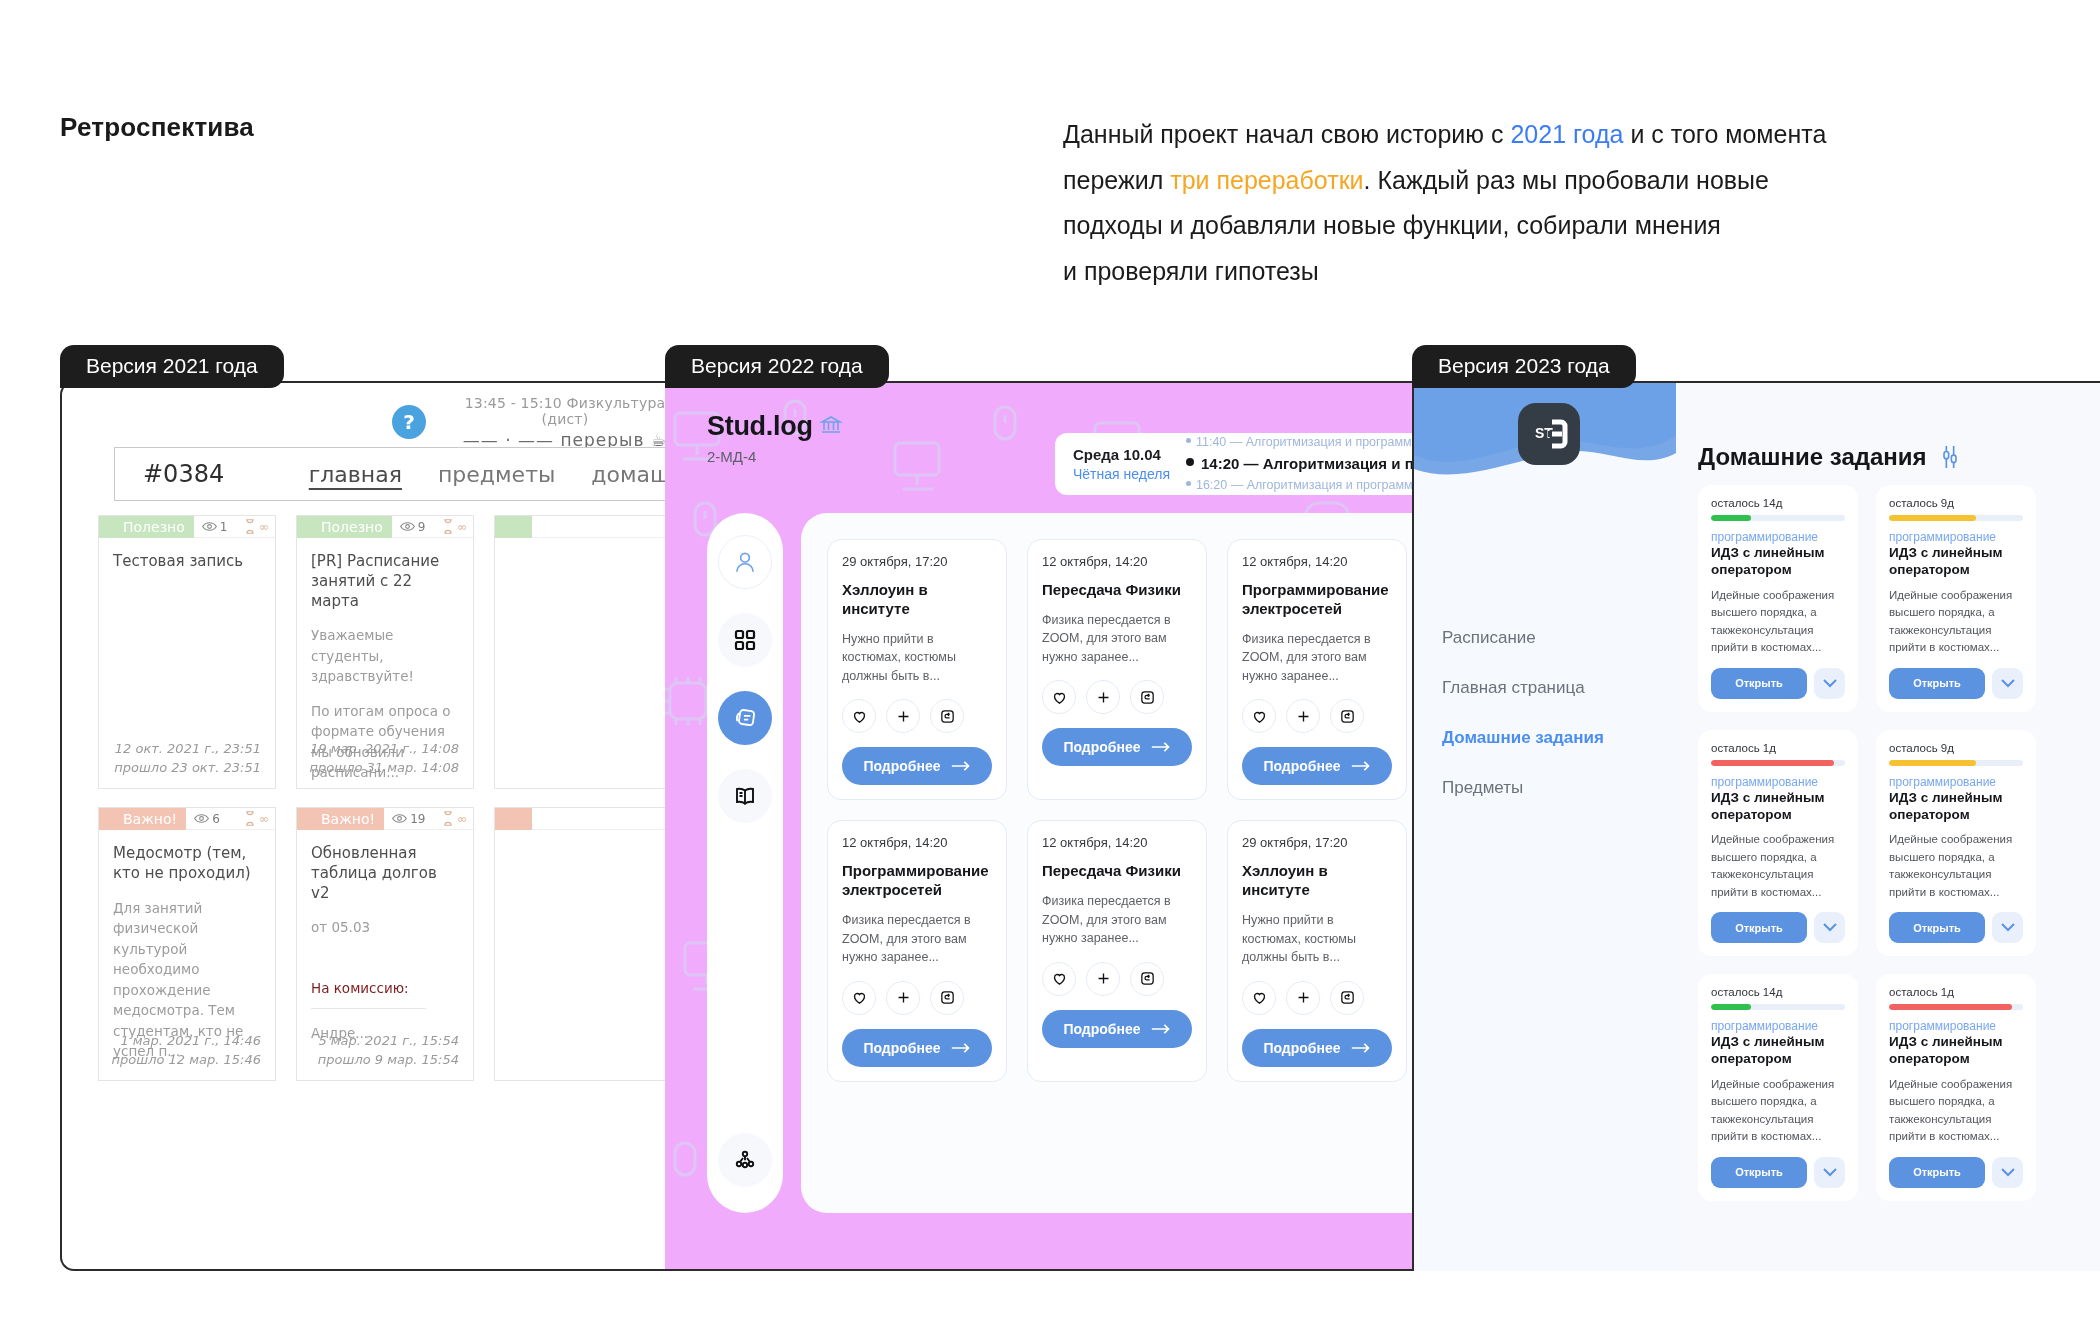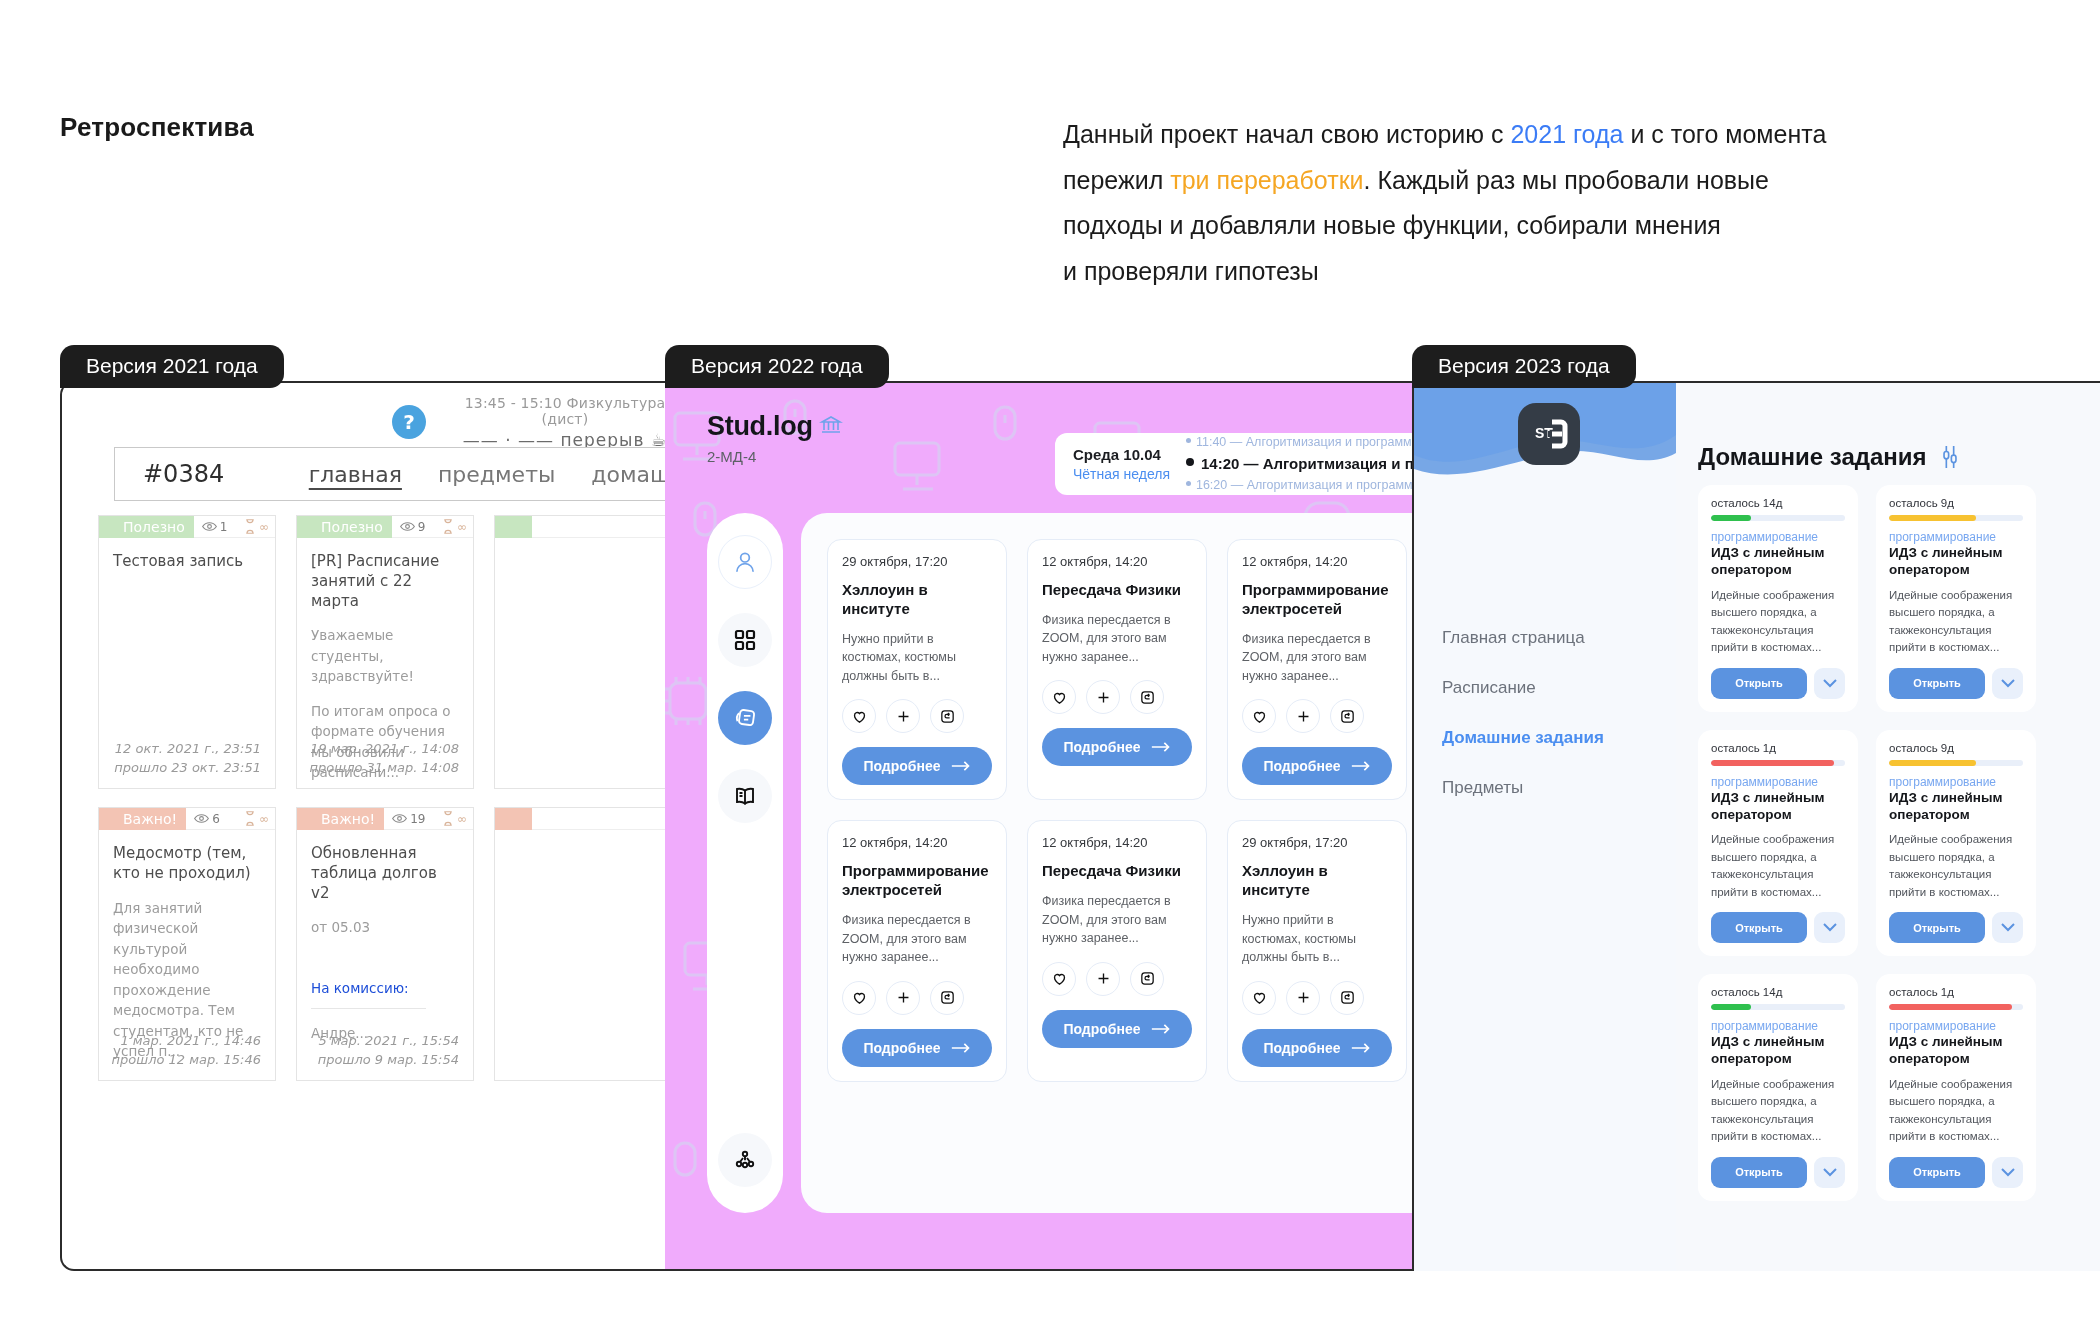--- a/index.html
+++ b/index.html
@@ -79,21 +79,21 @@
     border-bottom: 1px solid #eee; padding-right: 6px; background:#fff;
   }
   .p1-badge { font-size: 14px; color: #fff; padding: 3px 9px 3px 24px; }
   .p1-badge.good { background: #c7e6c0; }
   .p1-badge.warn { background: #f3c4b4; }
   .p1-views { font-size: 12px; color: #7b7b7b; display: flex; align-items: center; gap: 3px; }
   .p1-hour { margin-left: auto; font-size: 12px; color: #d9b49a; display: flex; align-items: center; gap: 3px; }
   .p1-card-body { padding: 14px 14px 10px 14px; height: 250px; position: relative; }
   .p1-title { font-size: 15px; line-height: 1.32; color: #4d4d4d; }
   .p1-text { font-size: 13.5px; line-height: 1.52; color: #9c9c9c; margin-top: 14px; }
-  .p1-text.dark { color: #1d4ed8; margin-top: 40px; }
+  .p1-text.dark { color: #7f1d1d; margin-top: 40px; }
   .p1-rule { height:1px; background:#e6e6e6; margin: 10px 0 0 0; width: 78%; }
   .p1-meta { position: absolute; right: 14px; bottom: 10px; text-align: right;
              font-size: 13px; font-style: italic; color: #9a9a9a; line-height: 1.45; }
 
   
   #panel2 { left: 665px; width: 790px; z-index: 10; }
   #panel2 .panel-body {
     width: 790px; height: 890px;
     border: 2px solid #2b2b2b; border-right: none; border-left: none;
     background: #f0abfc;
@@ -656,22 +656,22 @@
           </div>
           <div class="p3-logo">
             <svg width="46" height="46" viewBox="0 0 46 46">
               <text x="9" y="27" font-family="Liberation Sans, sans-serif" font-size="14" font-weight="700" fill="#ffffff">ST</text>
               <path d="M26 11h9a4 4 0 014 4v16a4 4 0 01-4 4h-9" fill="none" stroke="#ffffff" stroke-width="5"></path>
               <path d="M22 23h14" stroke="#343c46" stroke-width="6"></path>
               <path d="M26 23h10" stroke="#ffffff" stroke-width="5"></path>
             </svg>
           </div>
           <nav class="p3-nav" id="p3-nav">
+              <div class="p3-nav-item">Расписание</div>
               <div class="p3-nav-item">Главная страница</div>
-              <div class="p3-nav-item">Расписание</div>
               <div class="p3-nav-item active">Домашние задания</div>
               <div class="p3-nav-item">Предметы</div>
             </nav>
         </div>
 
         <div class="p3-main">
 
           <div class="p3-h2">
             <span>Домашние задания</span>
             <svg width="22" height="26" viewBox="0 0 24 28" fill="none" stroke="#5b93e0" stroke-width="1.8">

